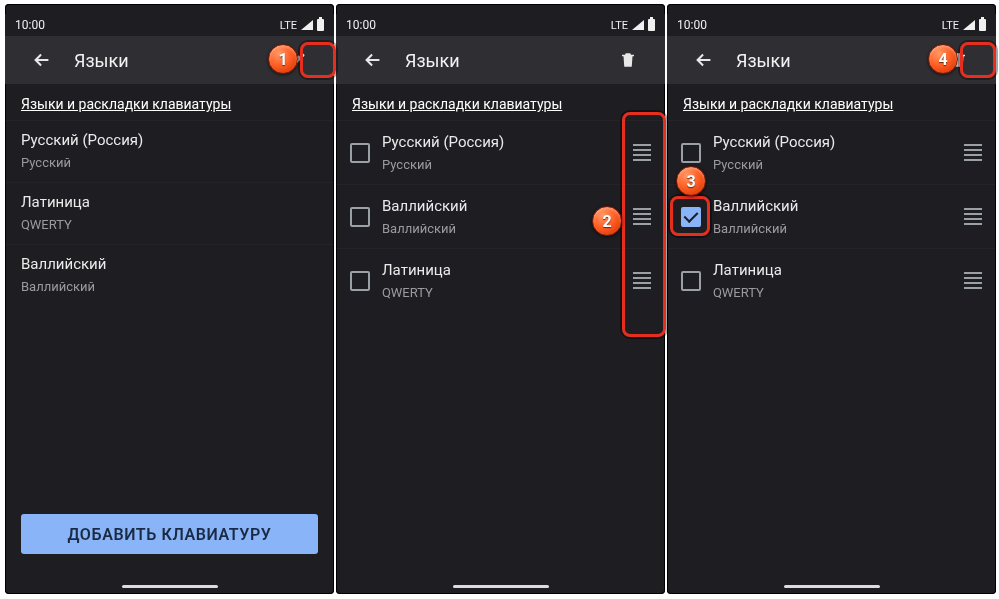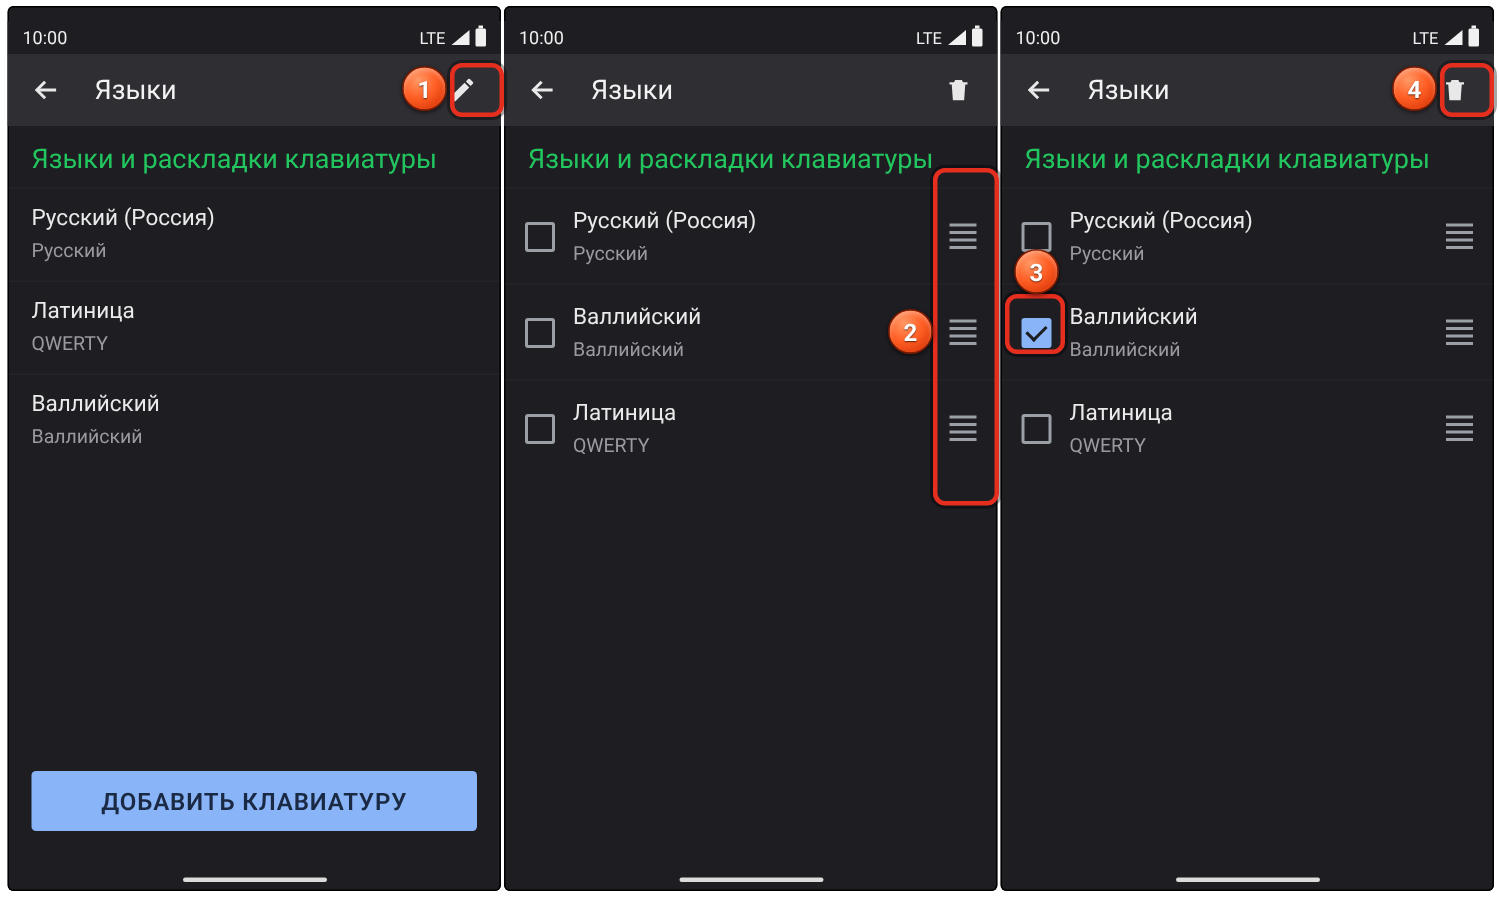--- a/index.html
+++ b/index.html
@@ -31,28 +31,28 @@
   .status-right { display:flex; align-items:center; gap:4px; font-size:11px; }
   .signal-tri {
     width:0;height:0;border-style:solid;border-width:0 0 10px 12px;
     border-color:transparent transparent #f0f0f0 transparent;
   }
   .batt { width:7px;height:12px;background:#f0f0f0;border-radius:1px;position:relative; }
   .batt::before { content:""; position:absolute; top:-2px; left:2px; width:3px; height:2px; background:#f0f0f0; }
 
   .appbar {
     height:48px; background:#2e2e33; display:flex; align-items:center;
-    padding:0 8px; gap:14px;
+    padding:0 19px; gap:14px;
   }
   .appbar .title { flex:1; font-size:18px; color:#f2f2f2; }
   .icon-btn { width:36px;height:36px;display:flex;align-items:center;justify-content:center;
     color:#e8e8e8; cursor:pointer; }
   svg { display:block; }
 
-  .section-label { color:#22c55e; font-size:18px; padding:12px 16px 8px; }
+  .section-label { color:#ffffff; font-size:14px; padding:12px 16px 8px;text-decoration:underline; }
 
   .lang-row {
     padding:10px 16px 12px; border-top:1px solid rgba(255,255,255,0.03);
   }
   .lang-row .t1 { font-size:15px; color:#eaeaea; margin-bottom:6px; }
   .lang-row .t2 { font-size:13px; color:#9a9a9f; }
 
   .edit-row {
     display:flex; align-items:center; padding:12px 12px 12px 14px; gap:12px;
     border-top:1px solid rgba(255,255,255,0.03);

